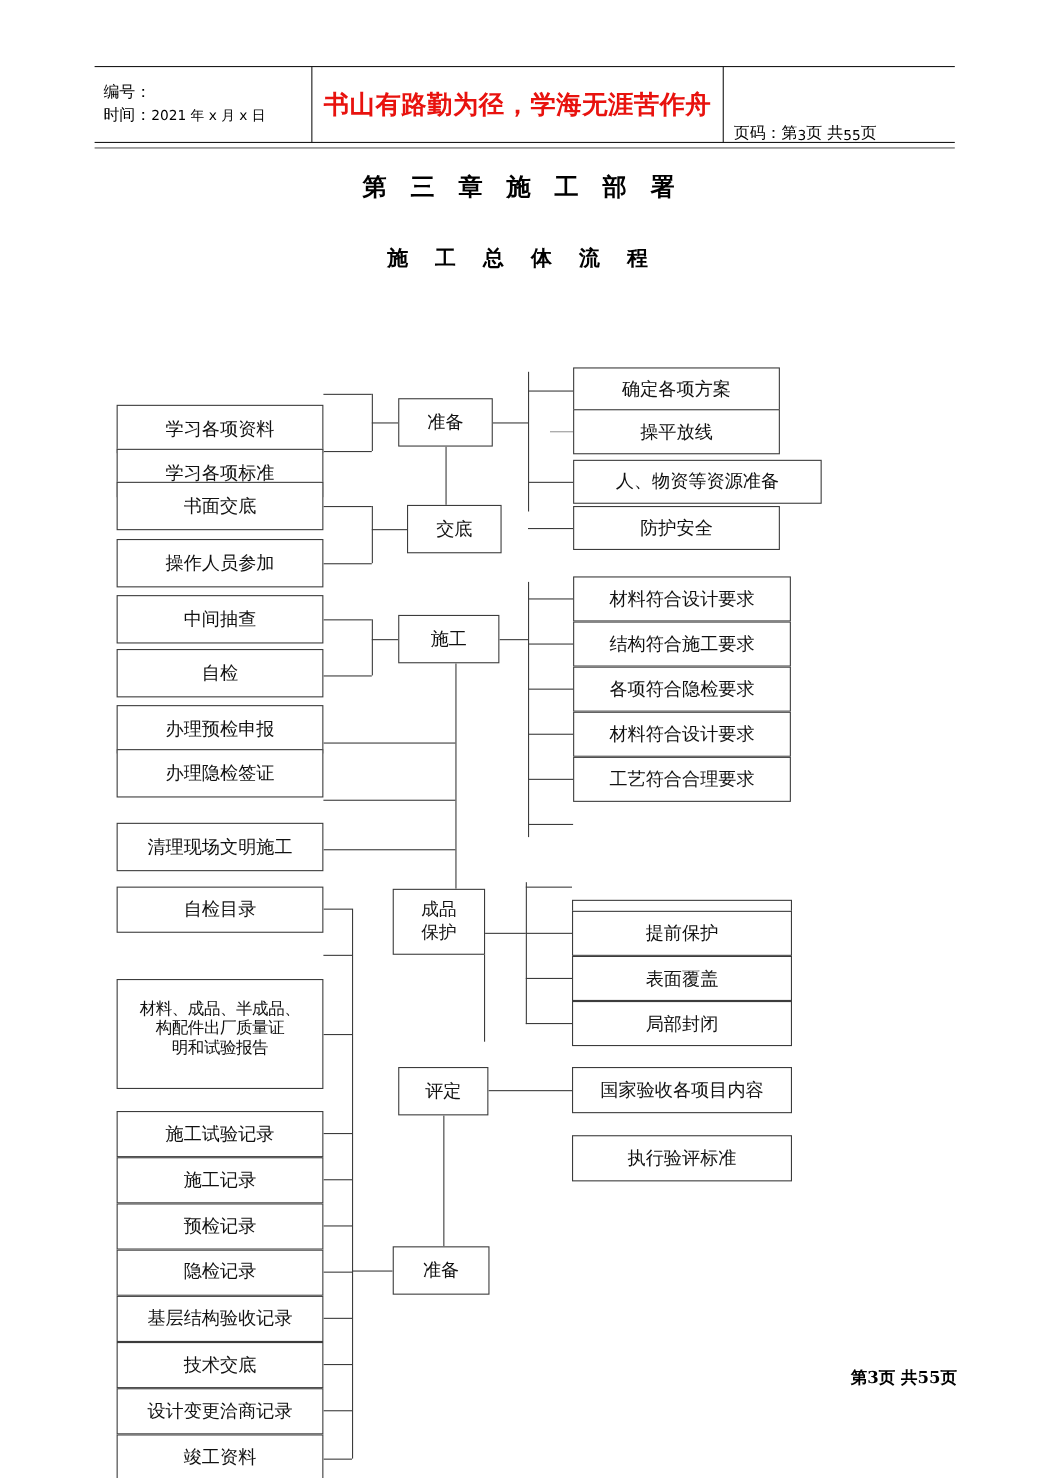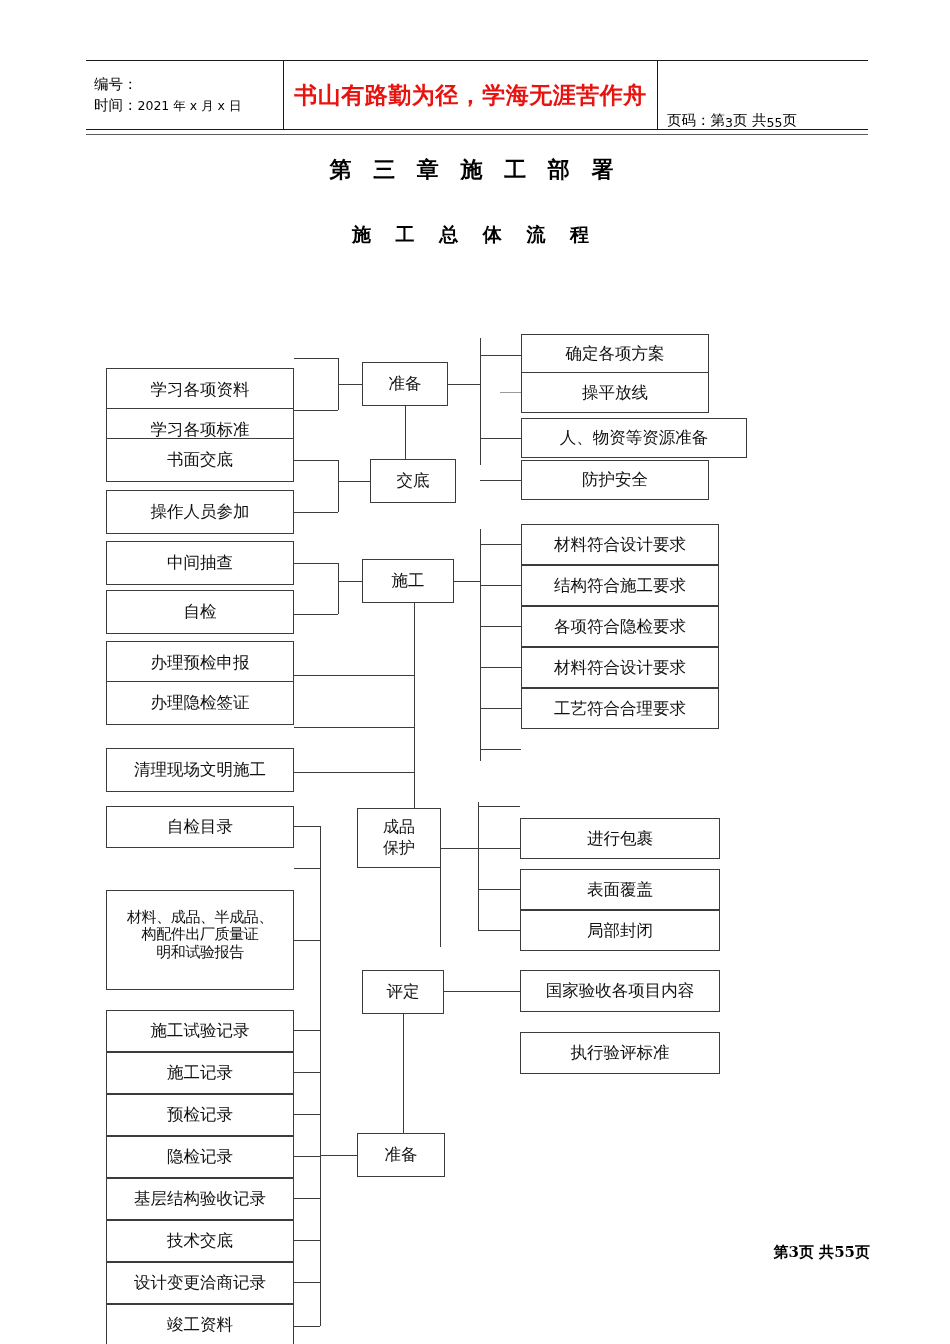--- a/index.html
+++ b/index.html
@@ -231,39 +231,40 @@
   <div class="hline" style="left:480px;top:544px;width:41px;"></div>
   <div class="hline" style="left:480px;top:585px;width:41px;"></div>
   <div class="hline" style="left:480px;top:626px;width:41px;"></div>
   <div class="hline" style="left:480px;top:667px;width:41px;"></div>
   <div class="hline" style="left:480px;top:708px;width:41px;"></div>
   <div class="hline" style="left:480px;top:749px;width:41px;"></div>
 
   <div class="hline" style="left:433px;top:848px;width:45px;"></div>
   <div class="vline" style="left:478px;top:802px;height:129px;"></div>
   <div class="box" style="left:520px;top:818px;width:200px;height:41px;">进行包裹</div>
+  <div class="box" style="left:520px;top:828px;width:200px;height:41px;">提前保护</div>
   <div class="box" style="left:520px;top:869px;width:200px;height:41px;">表面覆盖</div>
   <div class="box" style="left:520px;top:910px;width:200px;height:41px;">局部封闭</div>
   <div class="hline" style="left:478px;top:806px;width:42px;"></div>
   <div class="hline" style="left:478px;top:848px;width:42px;"></div>
   <div class="hline" style="left:478px;top:889px;width:42px;"></div>
   <div class="hline" style="left:478px;top:930px;width:42px;"></div>
 
   <div class="hline" style="left:444px;top:991px;width:76px;"></div>
   <div class="box" style="left:520px;top:970px;width:200px;height:42px;">国家验收各项目内容</div>
   <div class="box" style="left:520px;top:1032px;width:200px;height:42px;">执行验评标准</div>
 
   <div class="box" style="left:106px;top:806px;width:188px;height:42px;">自检目录</div>
   <div class="box narrowtext" style="left:106px;top:890px;width:188px;height:100px;">材料、成品、半成品、
 构配件出厂质量证
 明和试验报告</div>
   <div class="box" style="left:106px;top:1010px;width:188px;height:42px;">施工试验记录</div>
   <div class="box" style="left:106px;top:1052px;width:188px;height:42px;">施工记录</div>
   <div class="box" style="left:106px;top:1094px;width:188px;height:42px;">预检记录</div>
-  <div class="box" style="left:106px;top:1136px;width:188px;height:42px;">隐检记录</div>
+  <div class="box" style="left:106px;top:1136px;width:188px;height:42px;font-family:Liberation Mono, monospace;">隐检记录</div>
   <div class="box" style="left:106px;top:1178px;width:188px;height:42px;">基层结构验收记录</div>
   <div class="box" style="left:106px;top:1220px;width:188px;height:42px;">技术交底</div>
   <div class="box" style="left:106px;top:1262px;width:188px;height:42px;">设计变更洽商记录</div>
   <div class="box" style="left:106px;top:1304px;width:188px;height:42px;">竣工资料</div>
 
   <div class="vline" style="left:320px;top:826px;height:500px;"></div>
   <div class="hline" style="left:294px;top:826px;width:26px;"></div>
   <div class="hline" style="left:294px;top:868px;width:26px;"></div>
   <div class="hline" style="left:294px;top:940px;width:26px;"></div>
   <div class="hline" style="left:294px;top:1030px;width:26px;"></div>

